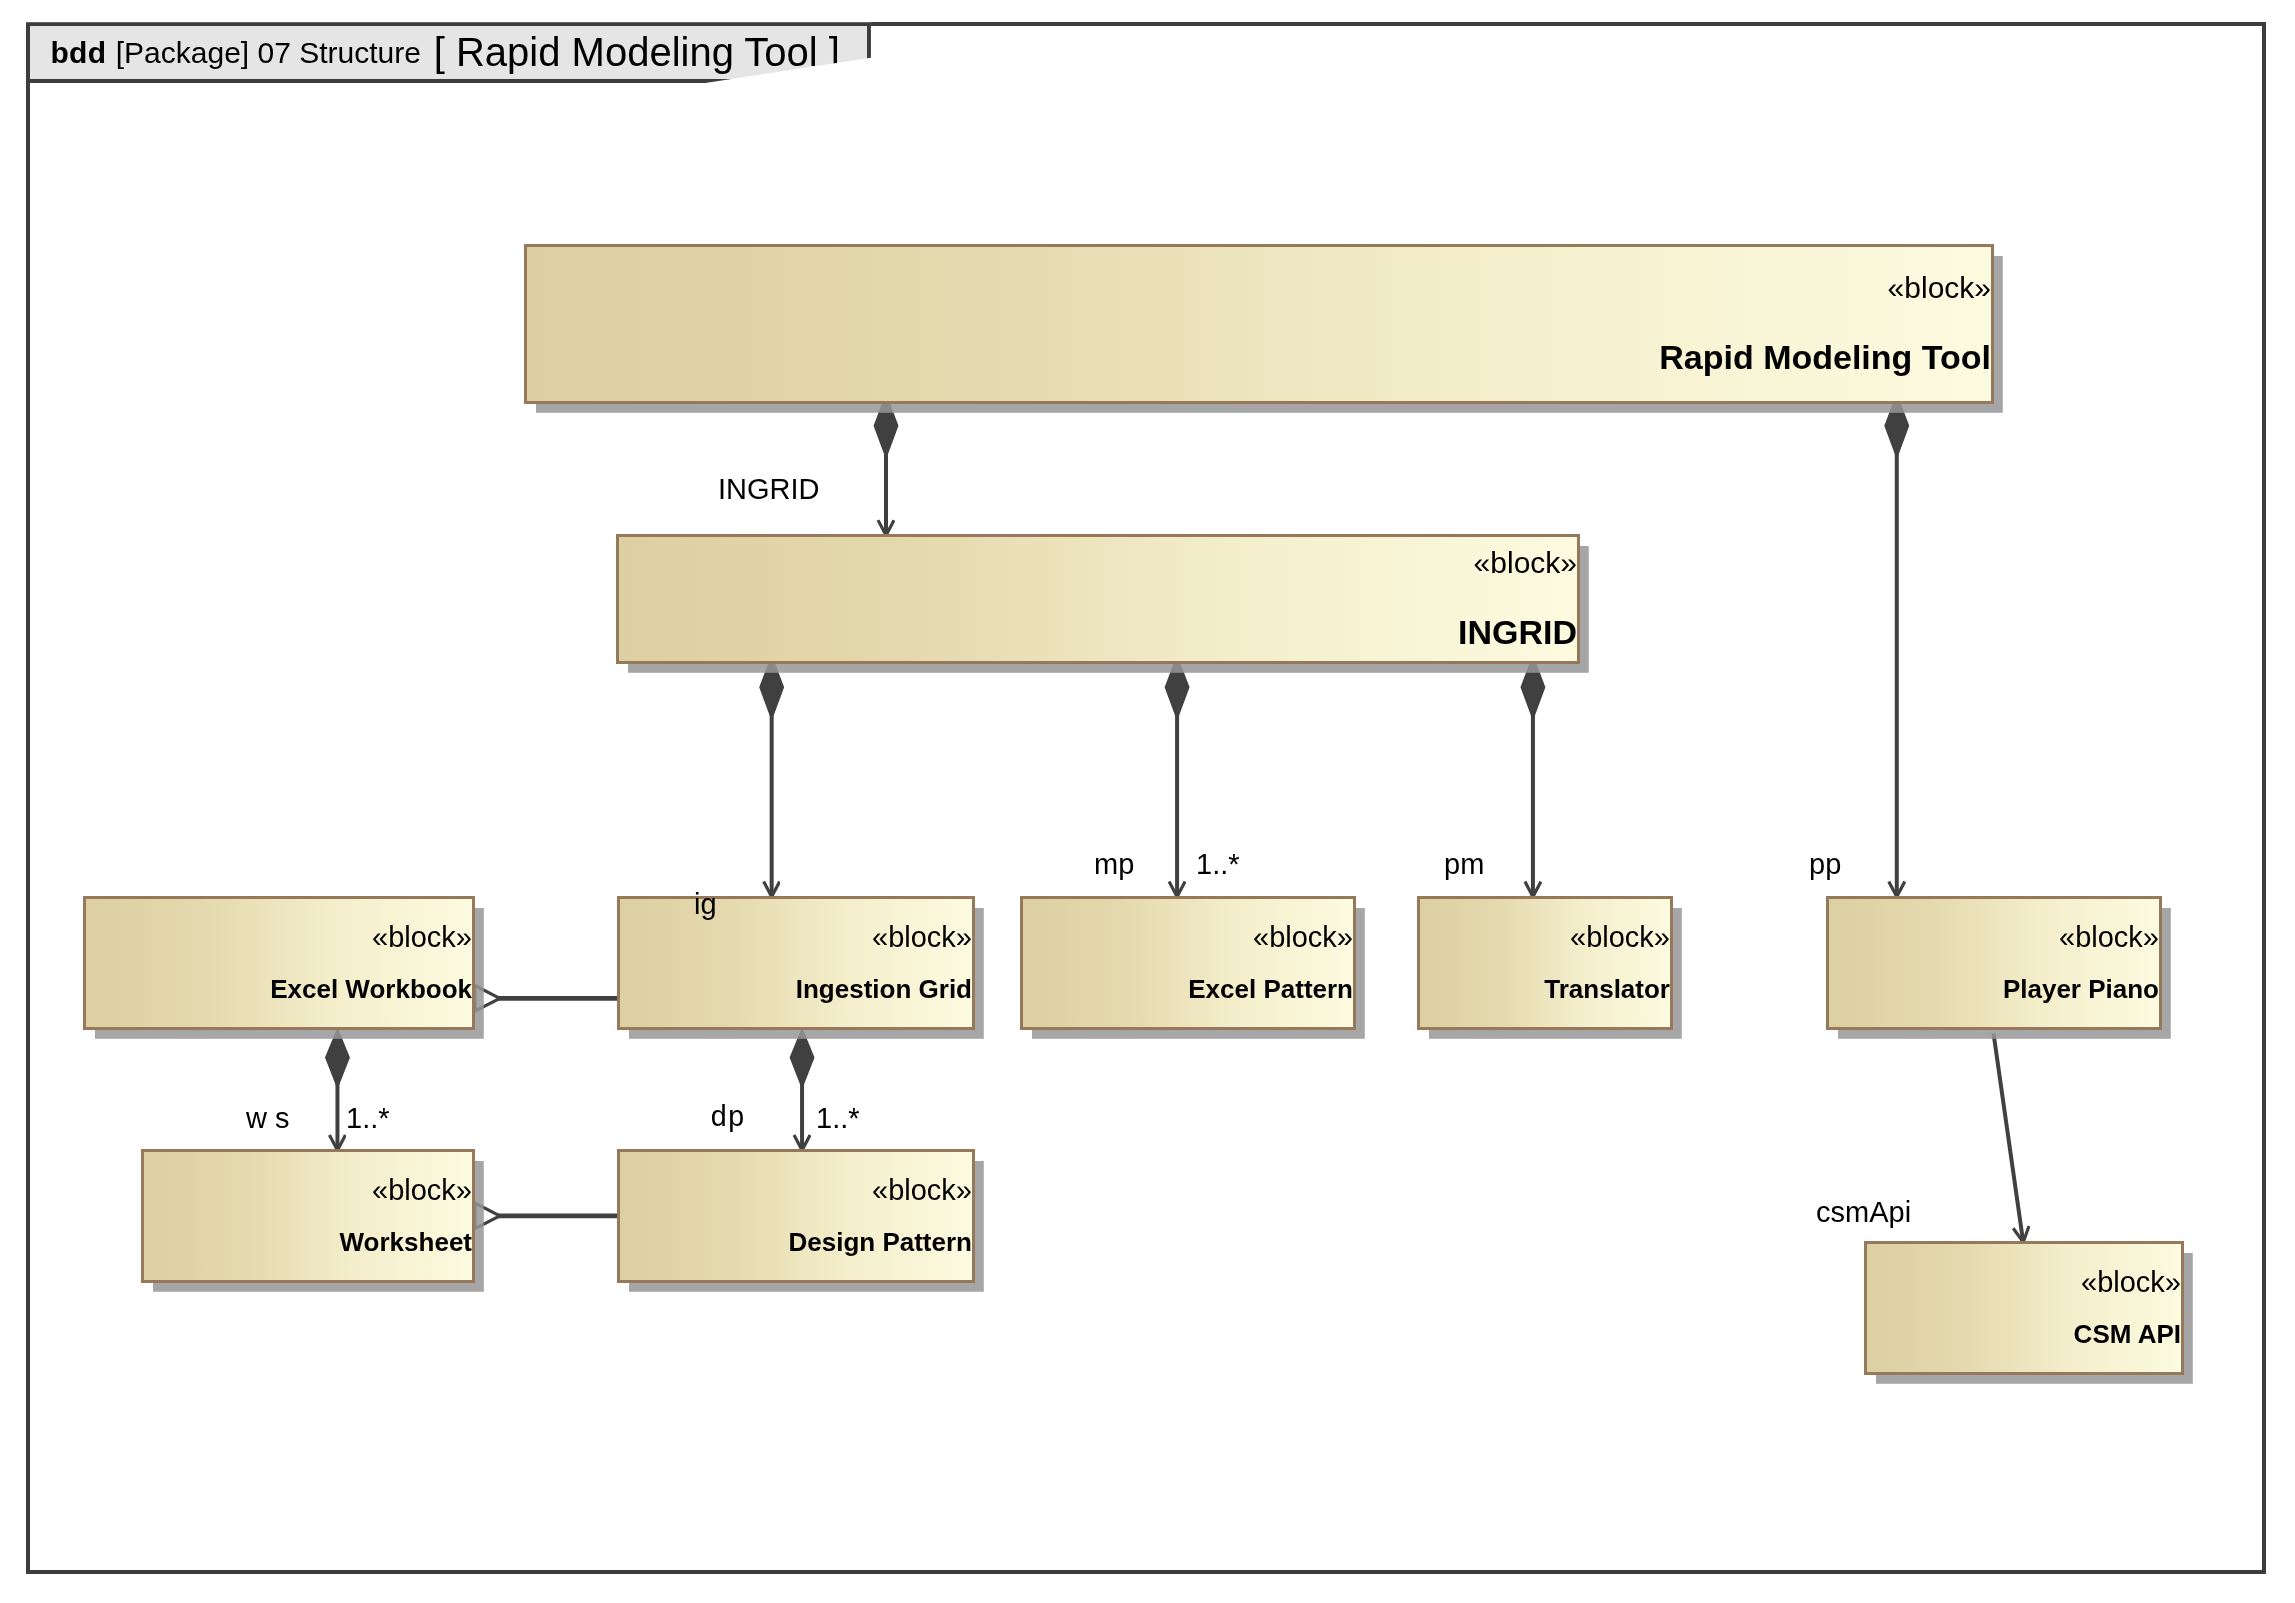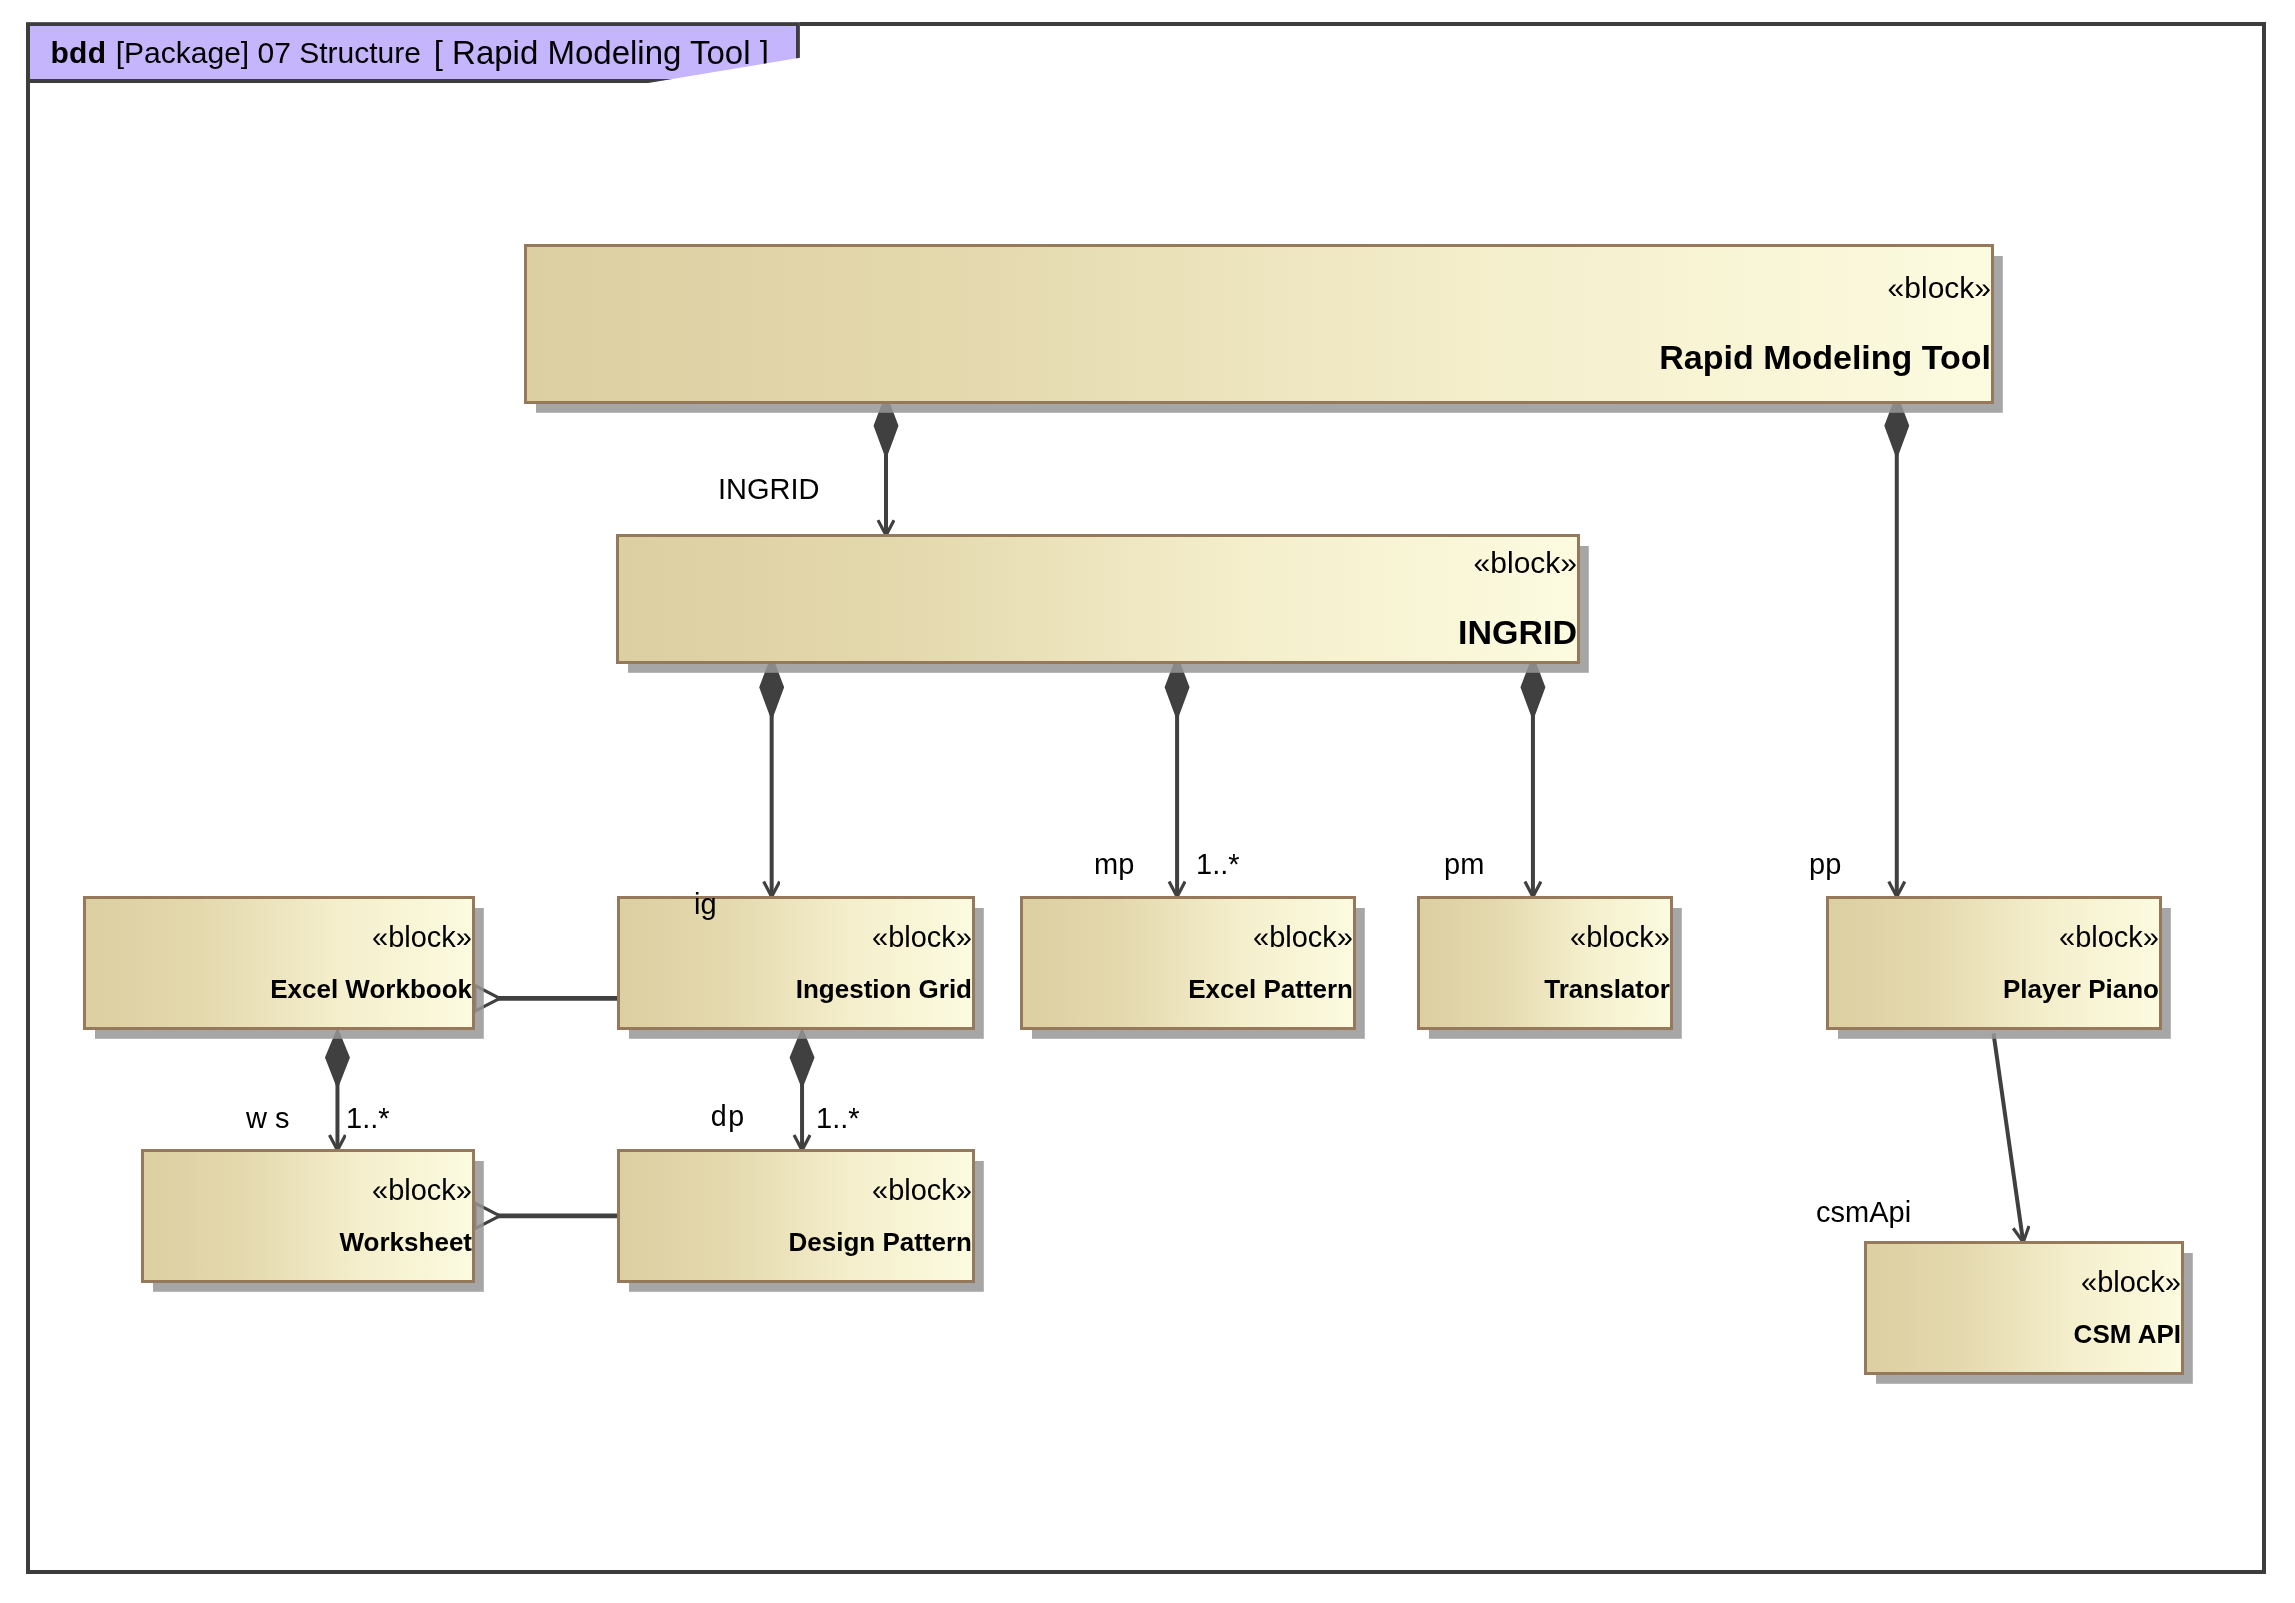--- a/index.html
+++ b/index.html
@@ -26,21 +26,21 @@
     background: #ffffff;
     box-sizing: border-box;
   }
 
   
   #diagram-header-tab {
     position: absolute;
     left: 25.6px;
     top: 22.4px;
     height: 61px;
-    background: #c4b5fd;
+    background: #e5e5e5;
     border: 4px solid #3d3d3d;
     box-sizing: border-box;
     padding: 0 27px 0 21px;
     display: flex;
     align-items: center;
     white-space: nowrap;
     -webkit-clip-path: polygon(0 0, 100% 0, 100% 58%, 80% 100%, 0 100%);
     clip-path: polygon(0 0, 100% 0, 100% 58%, 80% 100%, 0 100%);
     z-index: 6;
   }
@@ -49,21 +49,21 @@
     font-size: 30px;
     color: #000;
     letter-spacing: 0.2px;
   }
   #diagram-header-tab .txt {
     font-size: 30px;
     color: #000;
     margin-left: 9.6px;
   }
   #diagram-header-tab .frame-name {
-    font-size: 33px;
+    font-size: 40px;
     color: #000;
     margin-left: 12.8px;
   }
 
   
   #connector-layer {
     position: absolute;
     left: 0;
     top: 0;
     width: 2295px;

